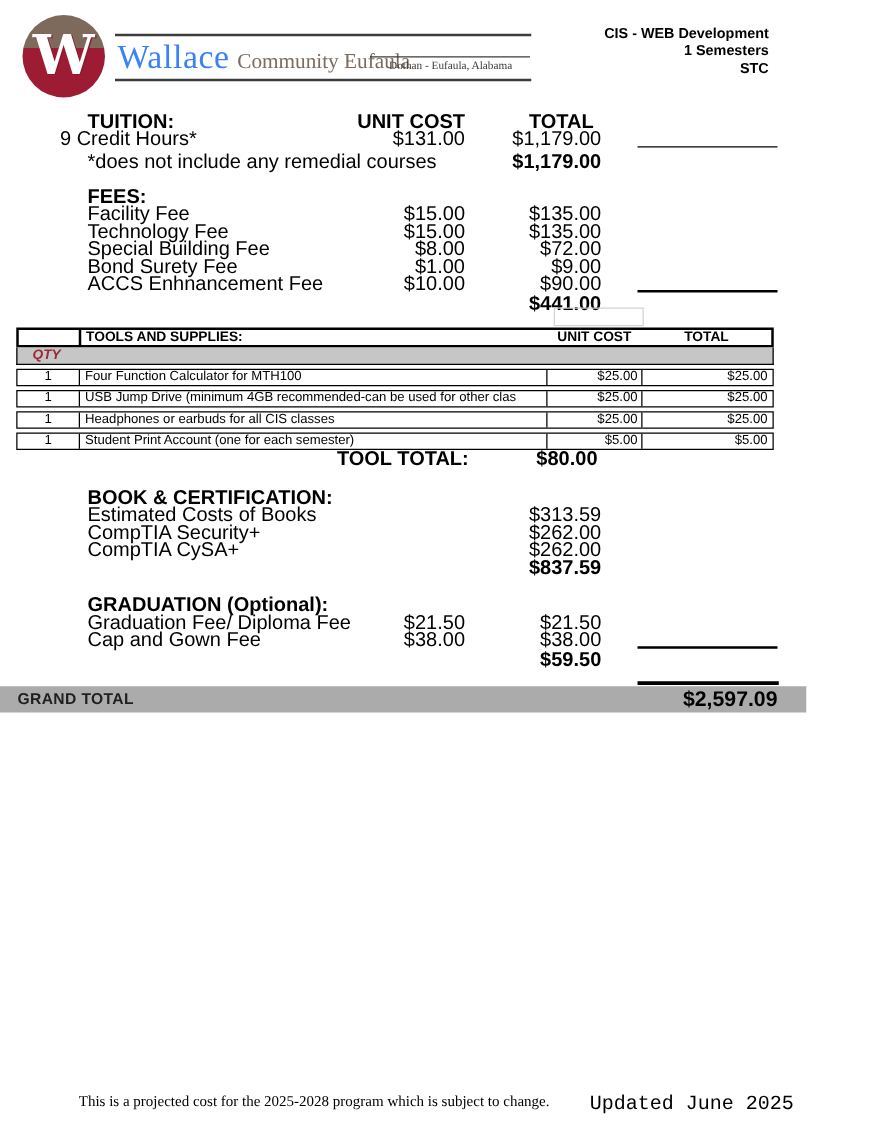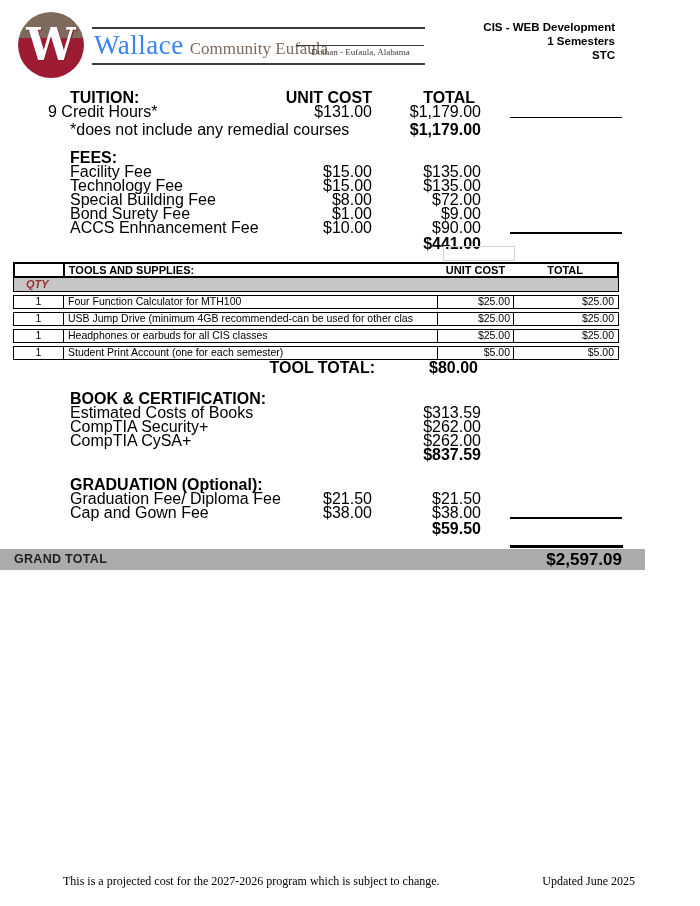--- a/index.html
+++ b/index.html
@@ -83,21 +83,21 @@
     position:absolute; right:78px; top:547px; font-weight:bold; font-size:17px;
     line-height:25px; color:#000;
   }
   
   .footer-note {
     position:absolute; left:63px; top:874px;
     font-family:"Liberation Serif", serif; font-size:12px; white-space:nowrap;
   }
   .footer-updated {
     position:absolute; right:65px; top:874px;
-    font-family:Liberation Serif, serif; font-size:12px; white-space:nowrap;
+    font-family:Liberation Mono, monospace; font-size:16px; white-space:nowrap;
   }
 </style>
 </head>
 <body>
 
 <div class="page">
 
   <div class="logo-circle">
     <div class="logo-w">W</div>
   </div>
@@ -242,16 +242,16 @@
   <div class="row" style="top:520px;">
     <span class="tot b">$59.50</span>
   </div>
 
   <div class="hline" style="left:510px; top:545px; width:113px; height:2.5px;"></div>
   <div class="grand-bar">
     <span class="grand-label">GRAND TOTAL</span>
   </div>
   <div class="grand-value">$2,597.09</div>
 
-  <div class="footer-note">This is a projected cost for the 2027-2026 program which is subject to change.</div>
+  <div class="footer-note">This is a projected cost for the 2025-2028 program which is subject to change.</div>
   <div class="footer-updated">Updated June 2025</div>
 
 </div>
 
 </body></html>

